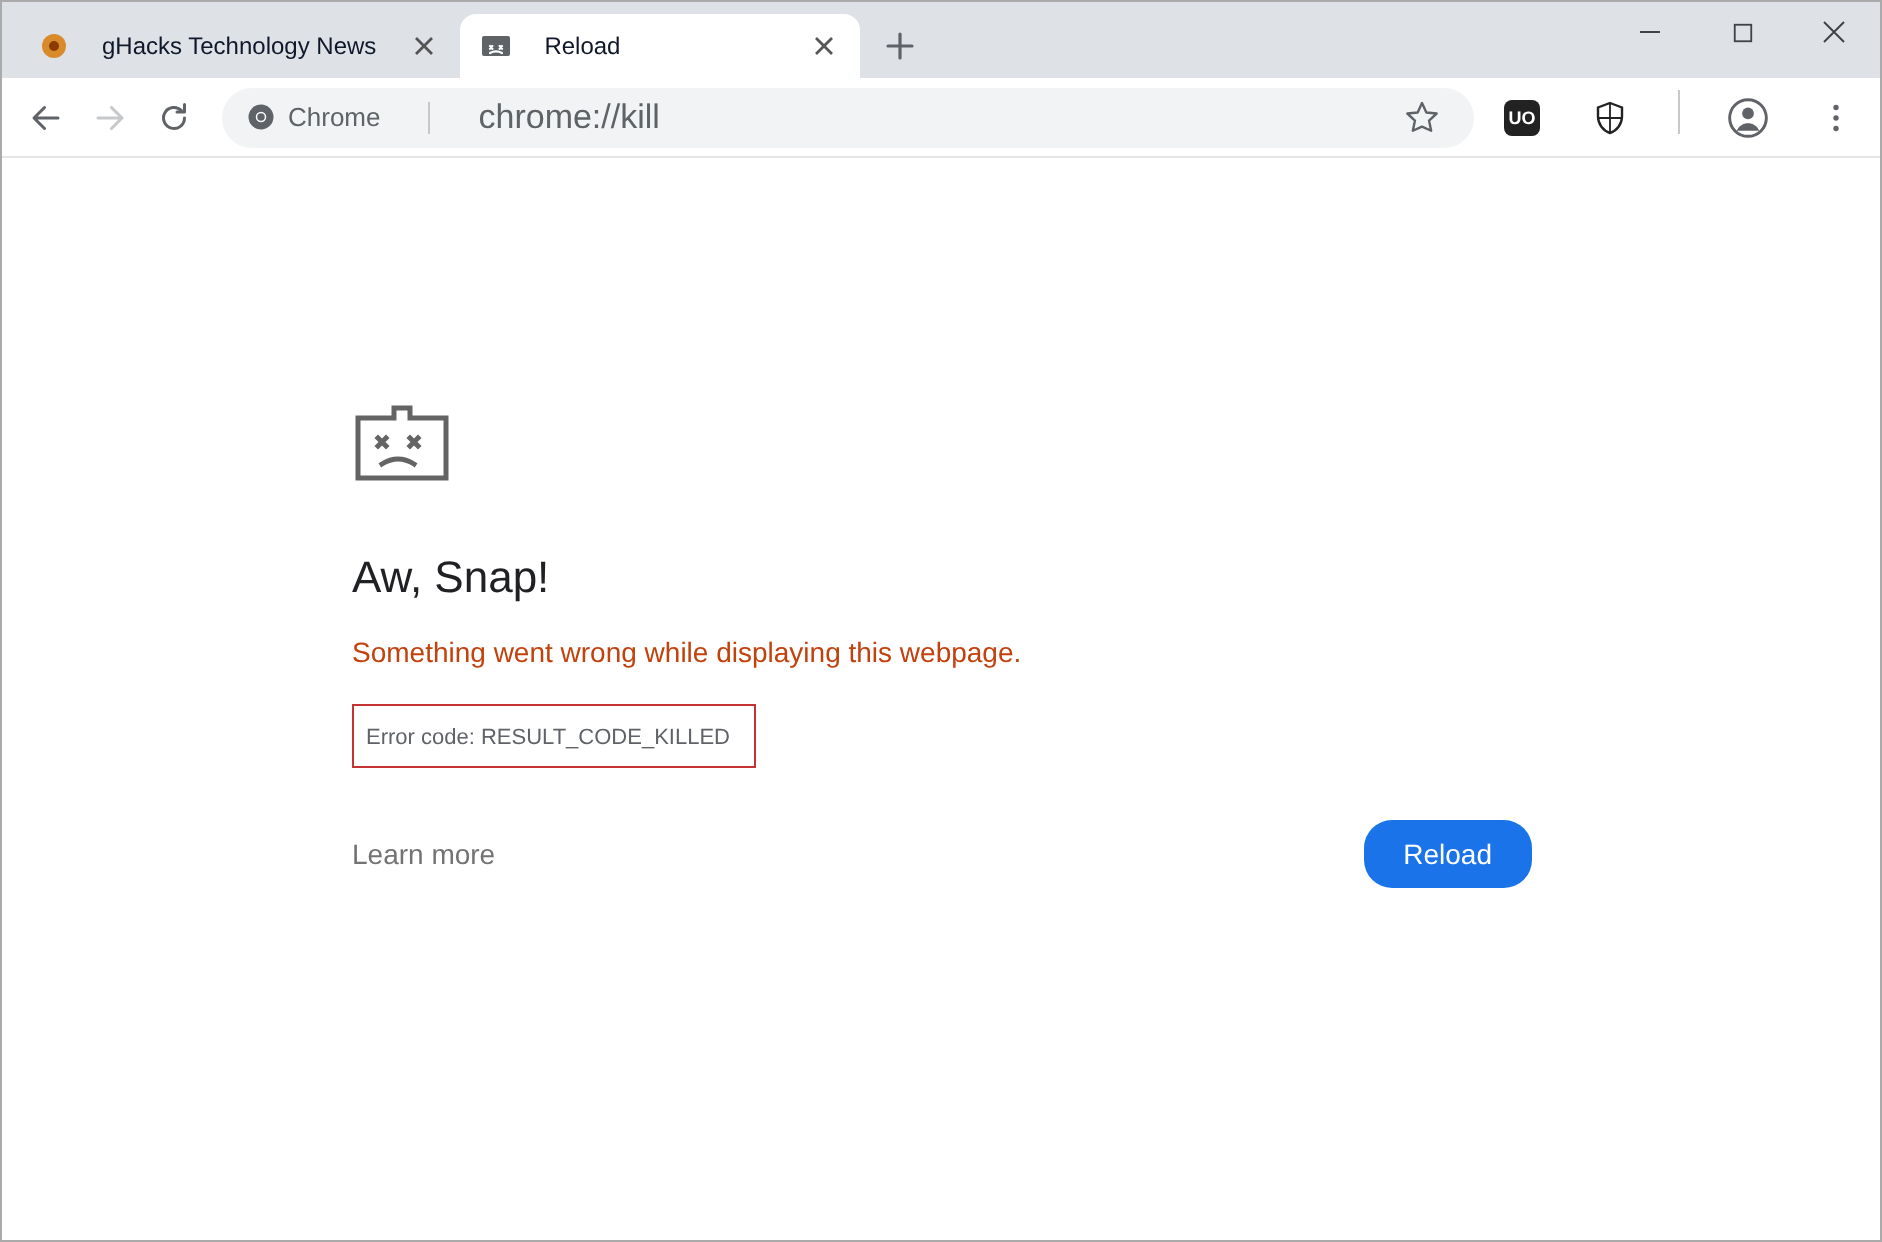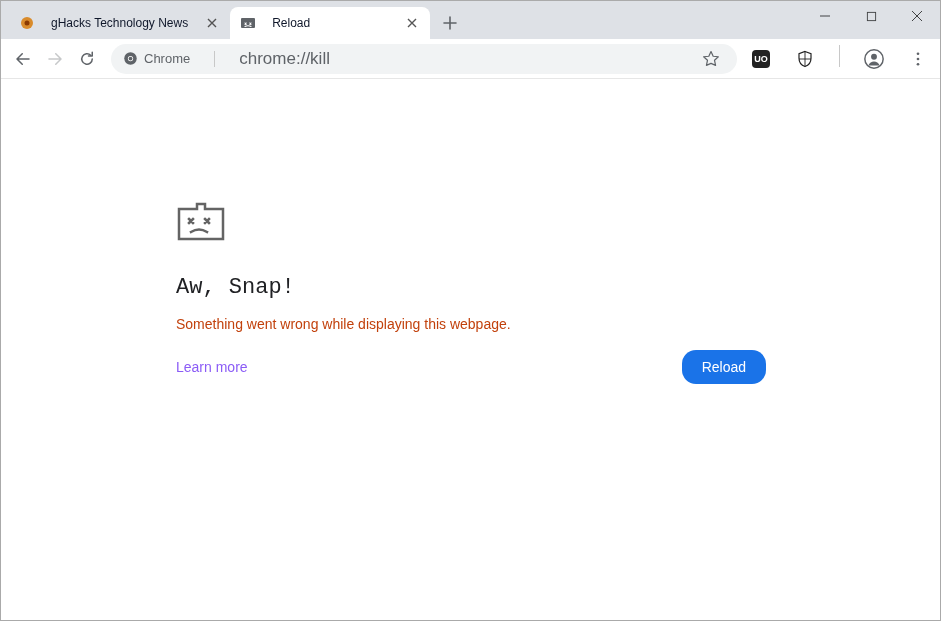--- a/index.html
+++ b/index.html
@@ -43,26 +43,26 @@
     .divider-v { width:1px; height:22px; background:#c8c8c8; margin: 0 4px; }
 
     
     .content { flex:1; background:#fff; position: relative; }
     .errorbox {
       width: 590px; margin: 120px 0 0 175px;
       display: flex; flex-direction: column; align-items: flex-start;
       color: #202124;
     }
     .sadicon { margin-bottom: 28px; }
-    .heading { font-size: 22px; font-weight: 400; margin-bottom: 16px; color:#202124;font-family:Liberation Mono, monospace; }
+    .heading { font-size: 22px; font-weight: 400; margin-bottom: 16px; color:#202124; }
     .msg { font-size: 14px; color:#c2410c; margin-bottom: 18px; }
     .errcode-wrap { border: 1px solid #c63333; padding: 6px 12px 6px 6px; margin-bottom: 26px; }
     .errcode { font-size: 11px; color:#5f6368; white-space: nowrap; }
     .row { display: flex; width: 100%; align-items: center; }
-    .learnmore { color:#8b5cf6; font-size: 14px; text-decoration: none; cursor: pointer; }
+    .learnmore { color:#737373; font-size: 14px; text-decoration: none; cursor: pointer; }
     .reloadbtn {
       margin-left: auto; background:#1a73e8; color:#fff; border:none; border-radius:14px;
       padding: 9px 20px; font-size: 14px; cursor: pointer;
     }
   </style>
 </head>
 <body>
 
 <div class="titlebar">
   <div class="tabstrip">
@@ -194,18 +194,21 @@
   <div class="errorbox">
     <div class="sadicon">
       <svg width="50" height="44" viewBox="0 0 50 44">
         <path d="M3 10 h18 v-5 h8 v5 h18 v30 h-44 z" fill="none" stroke="#646464" stroke-width="2.5"></path>
         <path d="M13 20 l4 4 M17 20 l-4 4 M29 20 l4 4 M33 20 l-4 4" stroke="#646464" stroke-width="2.5" stroke-linecap="square"></path>
         <path d="M15 33 q8 -5 16 0" fill="none" stroke="#646464" stroke-width="2.5" stroke-linecap="square"></path>
       </svg>
     </div>
     <h1 class="heading">Aw, Snap!</h1>
     <p class="msg">Something went wrong while displaying this webpage.</p>
+    <div class="errcode-wrap">
+      <span class="errcode">Error code: RESULT_CODE_KILLED</span>
+    </div>
     <div class="row">
       <a class="learnmore">Learn more</a>
       <button class="reloadbtn">Reload</button>
     </div>
   </div>
 </div>
 
 </body></html>

